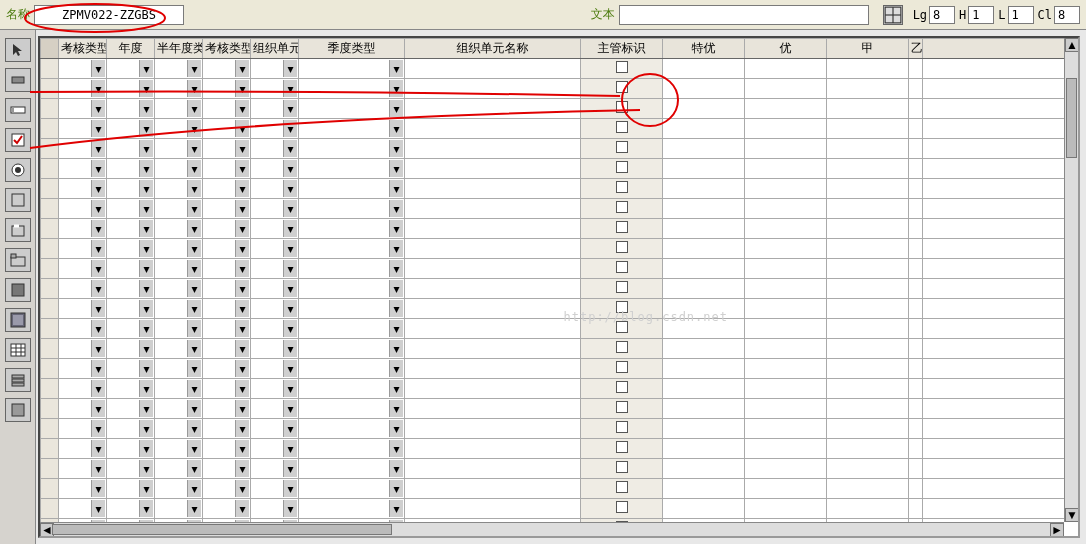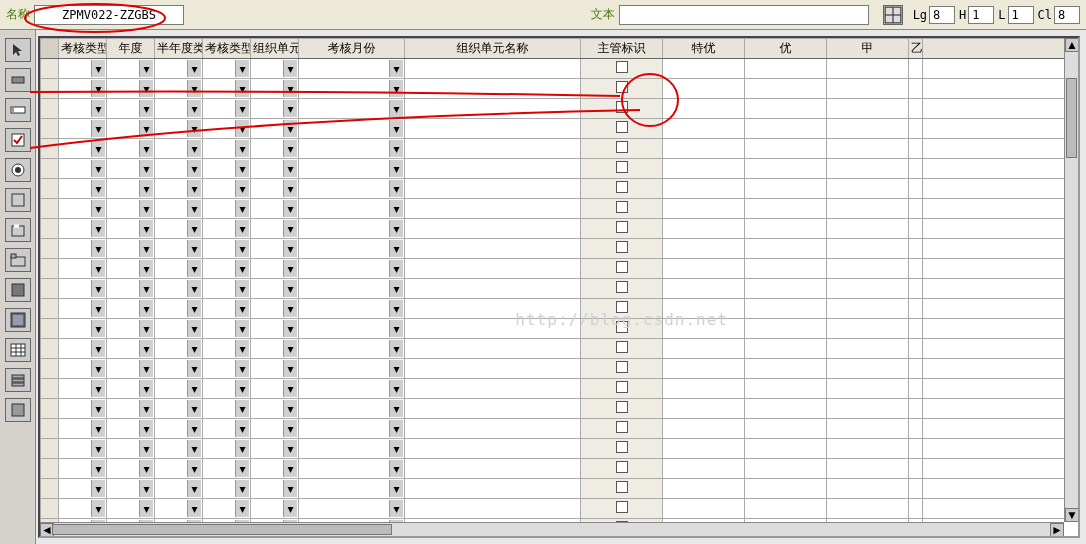--- a/index.html
+++ b/index.html
@@ -66,21 +66,21 @@
   }
   col.dd { width: 48px; }
   col.orgunit { width: 106px; }
   col.orgname { width: 176px; }
   col.chk { width: 70px; }
   col.rating { width: 82px; }
   col.tail { width: 14px; }
 
   .annot { position: absolute; pointer-events: none; z-index: 50; }
   .red { stroke: #e00000; stroke-width: 2; fill: none; }
-  .wm { position:absolute; right: 350px; top: 272px; color:#d0d0d0; font-family: monospace; font-size:16px; letter-spacing:1px; pointer-events:none;}
+  .wm { position:absolute; right: 350px; top: 272px; color:#d0d0d0; font-family: monospace; font-size:12px; letter-spacing:1px; pointer-events:none;}
 </style>
 </head>
 <body>
 
 <div class="topbar">
   <span class="label-static">名称</span>
   <input class="text-input name" value="ZPMV022-ZZGBS" style="">
   <span class="spacer"></span>
   <span class="label-static">文本</span>
   <input class="text-input text" value="" style="">
@@ -194,21 +194,21 @@
           <col class="tail">
         </colgroup>
         <thead>
           <tr>
             <th class="row-sel-th"></th>
             <th>考核类型</th>
             <th>年度</th>
             <th>半年度类</th>
             <th>考核类型</th>
             <th>组织单元</th>
-            <th>考核月份</th>
+            <th>季度类型</th>
             <th>组织单元名称</th>
             <th>主管标识</th>
             <th>特优</th>
             <th>优</th>
             <th>甲</th>
             <th>乙</th>
             <th></th>
           </tr>
         </thead>
         <tbody id="grid-body">

